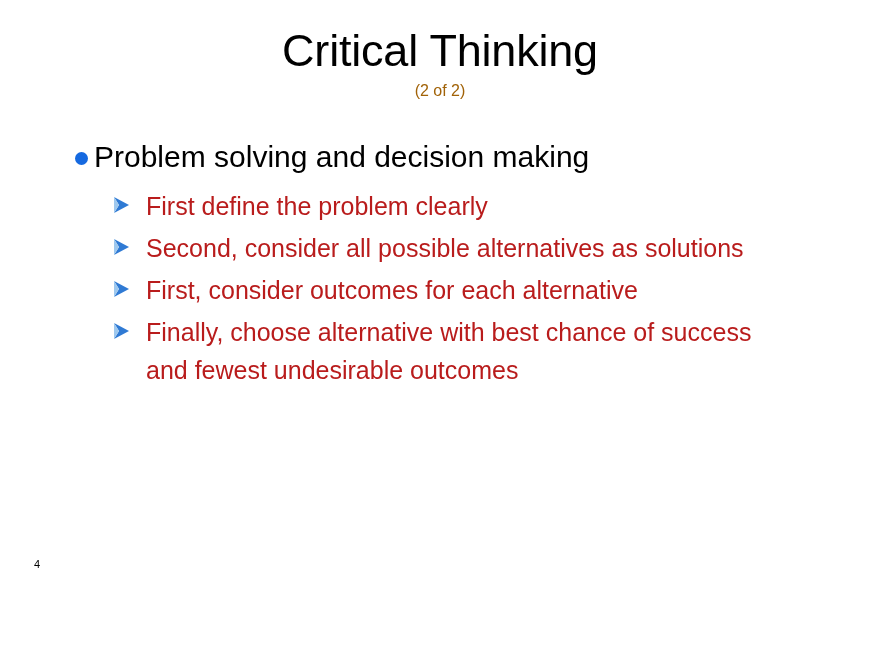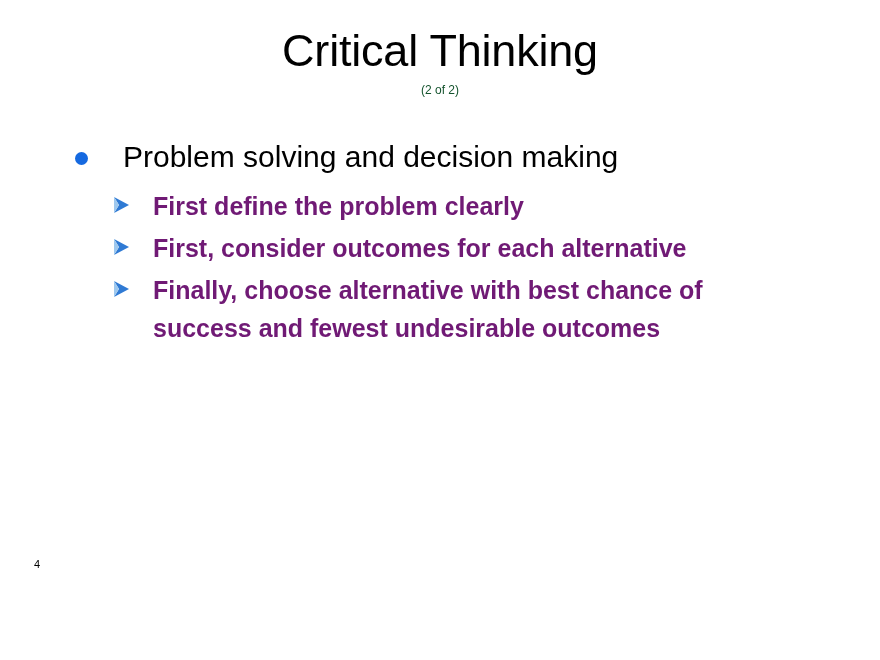--- a/index.html
+++ b/index.html
@@ -34,41 +34,40 @@
   .slide-title {
     font-size: 45px;
     line-height: 50px;
     font-weight: 400;
     letter-spacing: -0.2px;
     color: #000000;
     white-space: nowrap;
   }
   .slide-subtitle {
     margin-top: 5px;
-    font-size: 12px;
+    font-size: 16px;
     line-height: 19px;
     font-weight: 400;
-    color: #14532d;
+    color: #a16207;
   }
 
   
   .body-block {
     position: absolute;
     top: 137px;
     left: 60px;
     width: 790px;
   }
 
   .level1 {
     position: relative;
     display: flex;
     align-items: flex-start;
     padding-left: 0;
     margin-bottom: 10px;
-    gap: 29px;
   }
   .level1 .marker-dot {
     flex: 0 0 auto;
     width: 34px;
     padding-top: 15px;
     box-sizing: border-box;
   }
   .level1 .marker-dot .dot {
     display: block;
     width: 13px;
@@ -103,24 +102,23 @@
     text-align: right;
     padding-right: 16px;
   }
   .level2 .marker-arrow svg {
     display: inline-block;
     vertical-align: top;
   }
   .level2 .l2-text {
     font-size: 25px;
     line-height: 38px;
-    font-weight: 700;
-    color: #701a75;
+    font-weight: 400;
+    color: #b91c1c;
     max-width: 640px;
-    margin-left: 7px;
   }
 
   
   .footer {
     position: absolute;
     left: 34px;
     bottom: 15px;
     width: 830px;
     display: flex;
     align-items: flex-end;
@@ -164,20 +162,29 @@
       <li class="level2">
         <span class="marker-arrow">
           <svg width="17" height="18" viewBox="0 0 17 18" aria-hidden="true">
             <polygon points="1,1 16,9 1,17 6,9" fill="#2f7ad4"></polygon>
             <polygon points="1,1 6,9 1,17" fill="#9ec8ee"></polygon>
           </svg>
         </span>
         <span class="l2-text">First define the problem clearly</span>
       </li>
 
+      <li class="level2">
+        <span class="marker-arrow">
+          <svg width="17" height="18" viewBox="0 0 17 18" aria-hidden="true">
+            <polygon points="1,1 16,9 1,17 6,9" fill="#2f7ad4"></polygon>
+            <polygon points="1,1 6,9 1,17" fill="#9ec8ee"></polygon>
+          </svg>
+        </span>
+        <span class="l2-text">Second, consider all possible alternatives as solutions</span>
+      </li>
 
       <li class="level2">
         <span class="marker-arrow">
           <svg width="17" height="18" viewBox="0 0 17 18" aria-hidden="true">
             <polygon points="1,1 16,9 1,17 6,9" fill="#2f7ad4"></polygon>
             <polygon points="1,1 6,9 1,17" fill="#9ec8ee"></polygon>
           </svg>
         </span>
         <span class="l2-text">First, consider outcomes for each alternative</span>
       </li>

